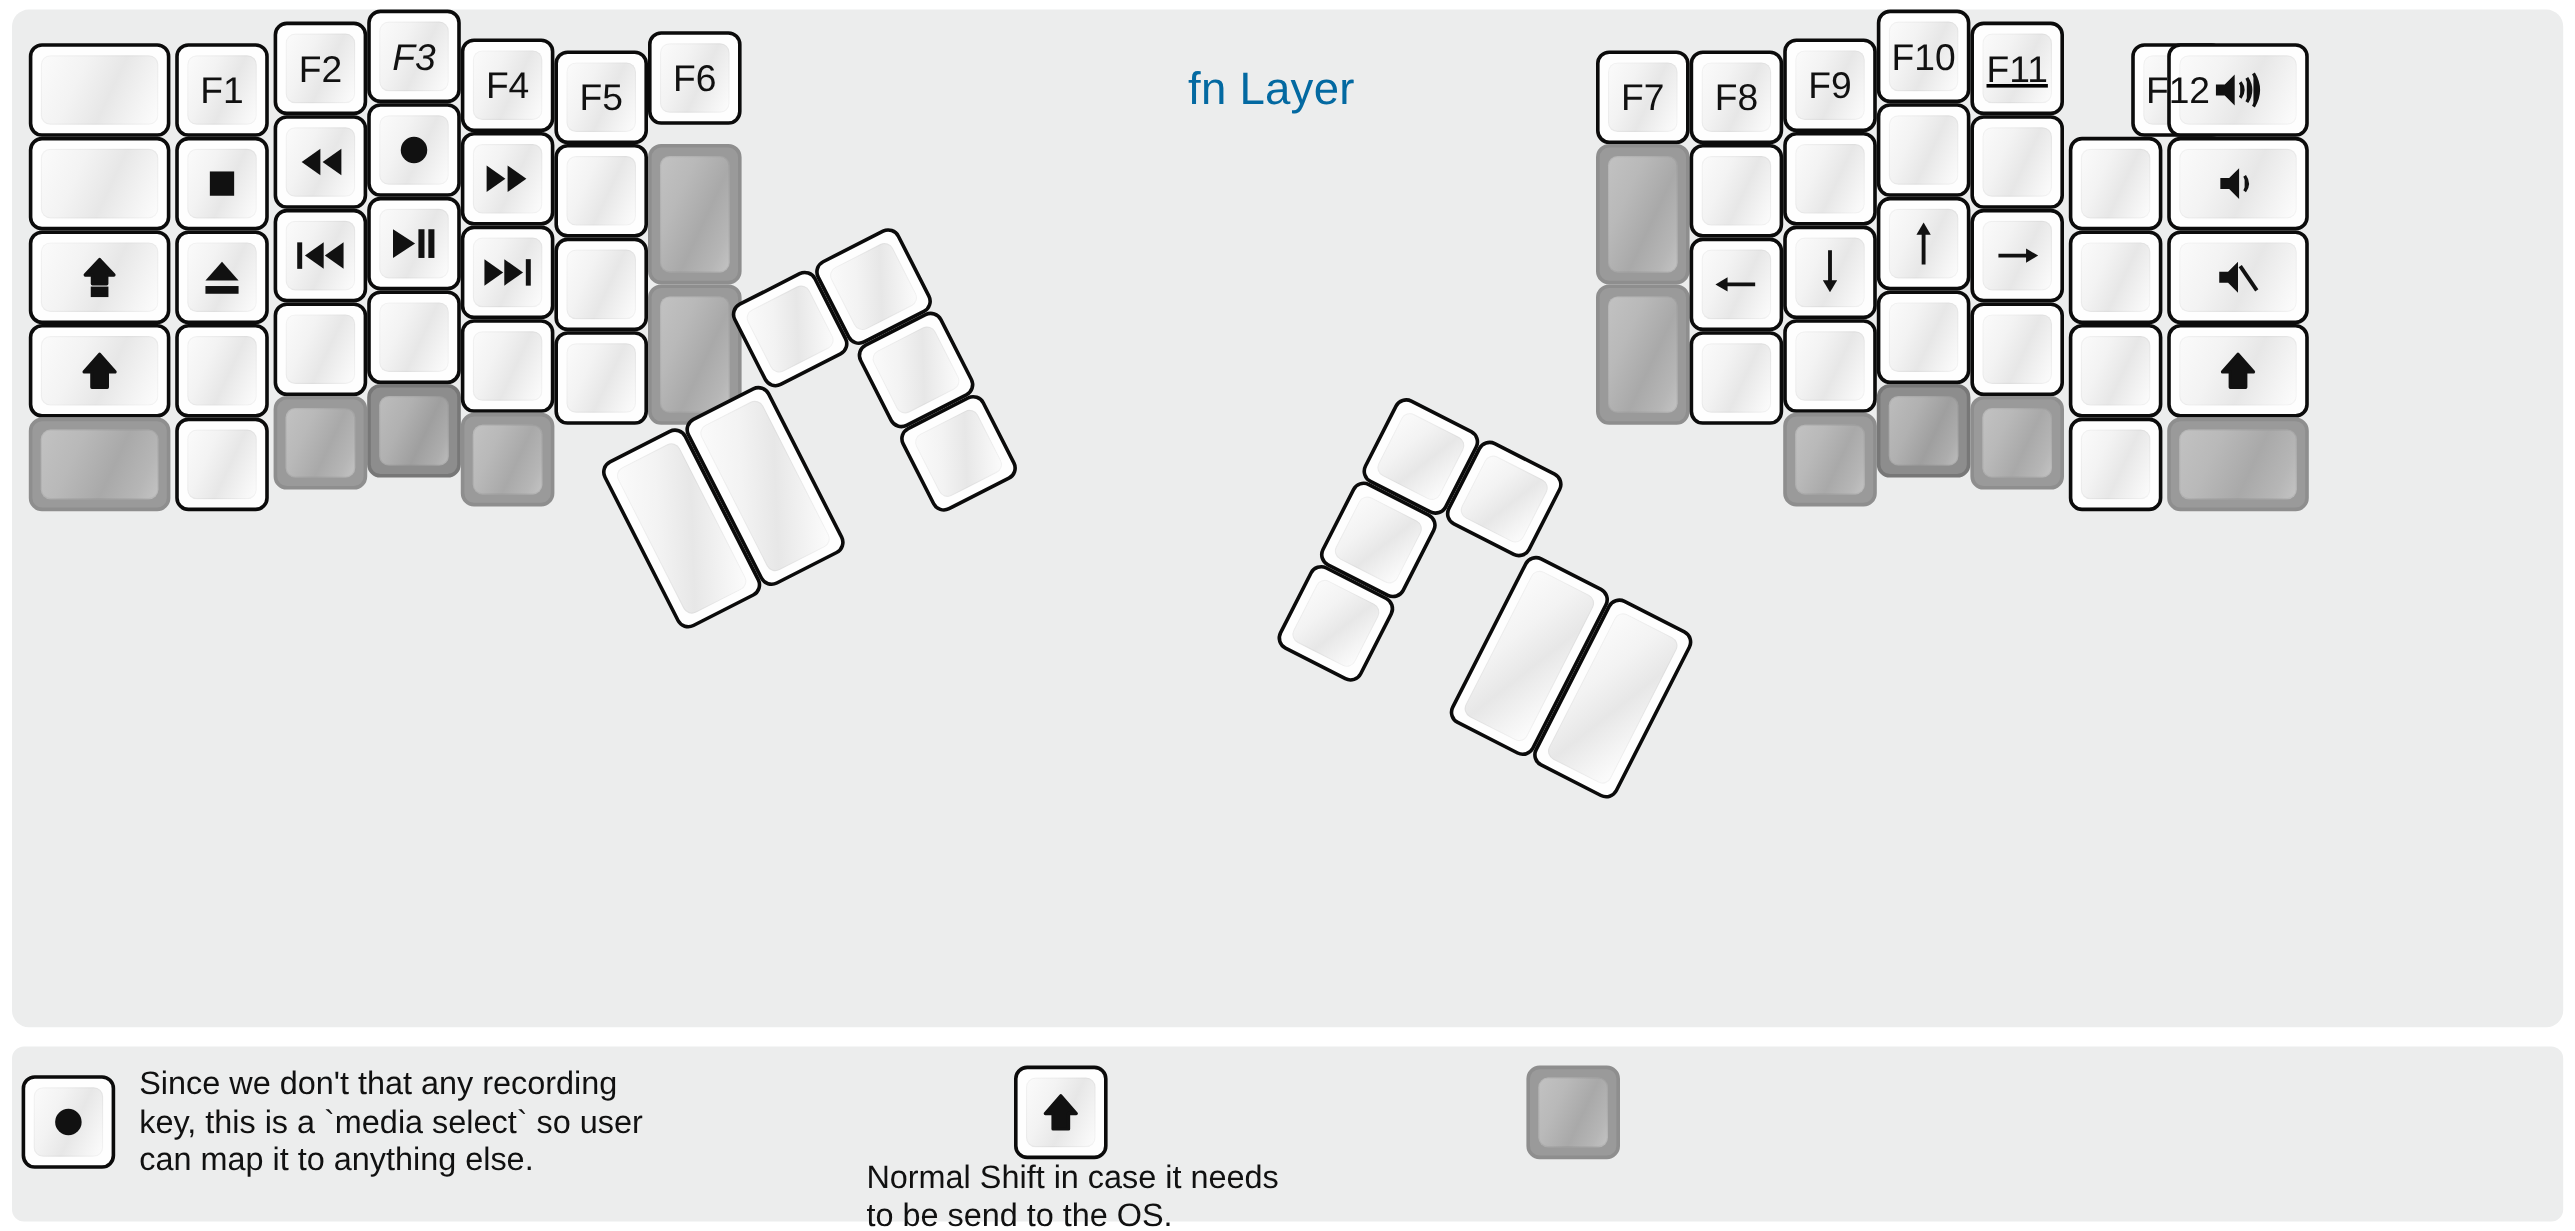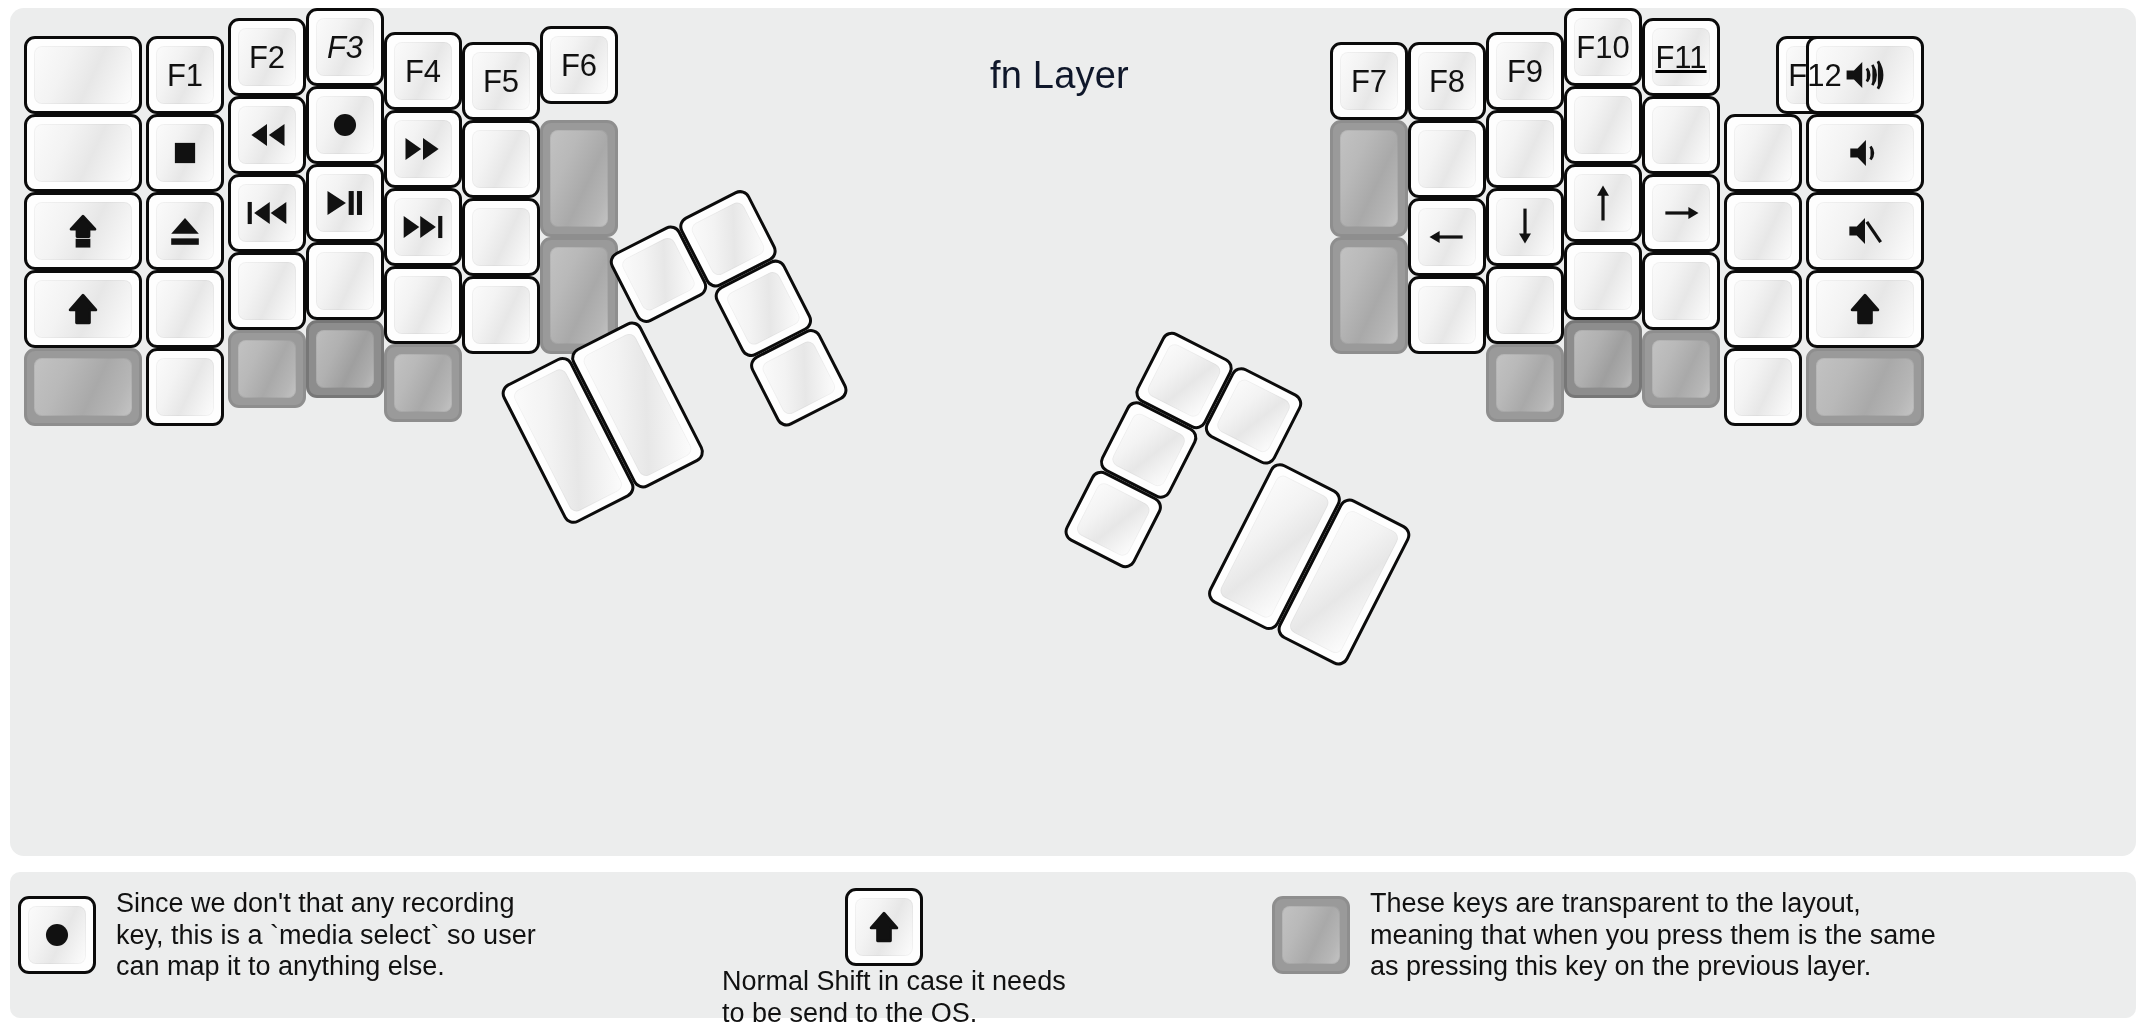--- a/index.html
+++ b/index.html
@@ -14,21 +14,21 @@
   #panel{
     position:absolute;left:10px;top:8px;width:2126px;height:848px;
     background:#eceded;border-radius:14px;
   }
   #footer-panel{
     position:absolute;left:10px;top:872px;width:2126px;height:146px;
     background:#eceded;border-radius:10px;
   }
   .title{
     position:absolute;
-    font-size:38px;color:#0f172a;letter-spacing:.2px;
+    font-size:38px;color:#0369a1;letter-spacing:.2px;
     white-space:nowrap;
   }
 
   
   .key{
     position:absolute;
     box-sizing:border-box;
     border:3px solid #0b0b0b;
     border-radius:11px;
     background:#fefefe;
@@ -519,18 +519,15 @@
         <div class="ltext">Normal Shift in case it needs
 to be send to the OS.</div>
       </div>
       <div class="legend" style="left: 1272px; top: 888px;">
         <div class="lkeywrap" style="width: 78px; height: 78px; position: relative;">
           <div class="key trns" style="left: 0px; top: 0px; width: 78px; height: 78px;">
             <div class="cap"></div>
             <div class="lg"></div>
           </div>
         </div>
-        <div class="ltext">These keys are transparent to the layout,
-meaning that when you press them is the same
-as pressing this key on the previous layer.</div>
       </div>
     </div>
 </div>
 
 </body></html>

